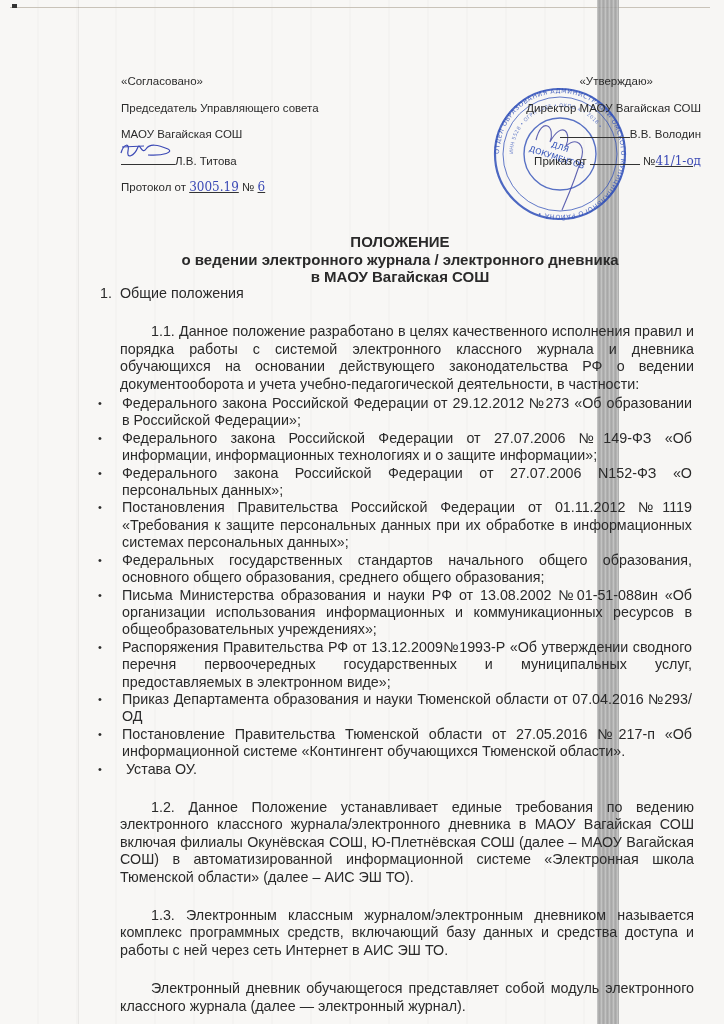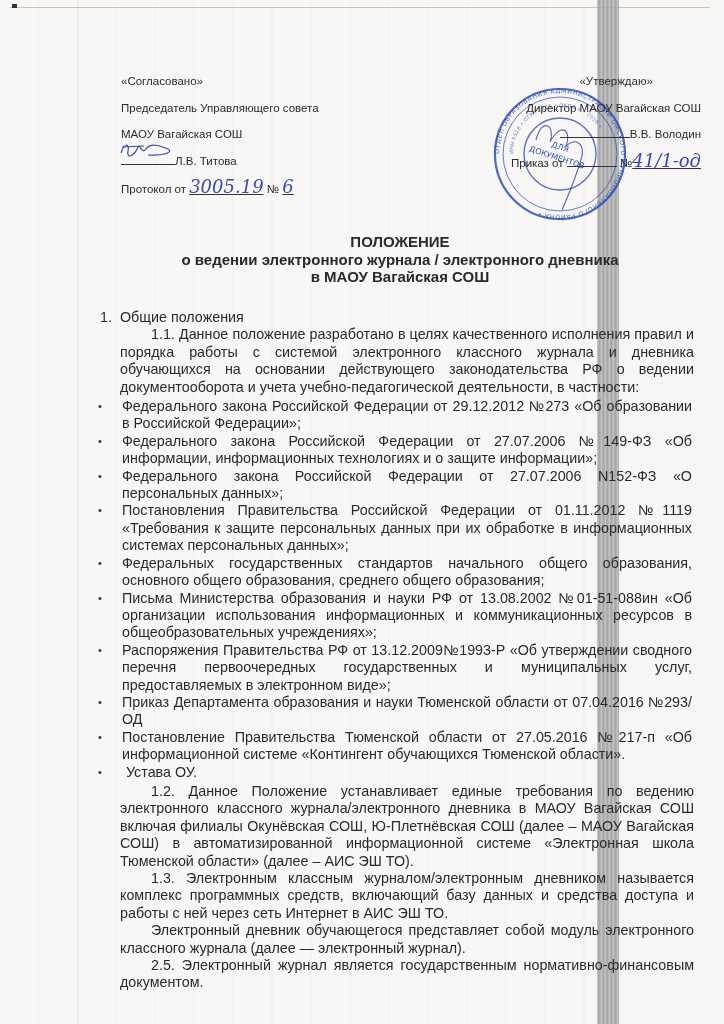--- a/index.html
+++ b/index.html
@@ -31,22 +31,22 @@
   .left-line {
     position: absolute; left: 78px; top: 0; width: 1px; height: 1024px; background: rgba(0,0,0,0.06);
   }
 
   
   .hdr { position: absolute; font-size: 11.5px; line-height: 14px; color: #2b2b2b; }
   .hdr-left { left: 121px; top: 74px; }
   .hdr-left div, .hdr-right div { height: 26.5px; white-space: nowrap; }
   .hdr-right { left: 501px; top: 74px; width: 200px; text-align: right; }
   .hw {
-    font-family: "DejaVu Serif", serif; font-style: italic; color: #3b49b5;
-    font-size: 18px; text-decoration: underline; text-decoration-color: #333;
+    font-family: "DejaVu Serif", serif; color: #3b49b5;
+    font-size: 12px; text-decoration: underline; text-decoration-color: #333;
   }
   .underline-blank {
     display: inline-block; border-bottom: 1px solid #333; vertical-align: baseline;
   }
   .sig-left {
     position: absolute; left: 118px; top: 141px; width: 58px; height: 18px;
   }
 
   
   .stamp {
@@ -58,23 +58,23 @@
   .title { position: absolute; left: 100px; width: 600px; text-align: center; font-weight: bold; color: #2a2a2a; }
   .t1 { top: 233px; font-size: 15px; }
   .t2 { top: 251px; font-size: 15px; }
   .t3 { top: 268px; font-size: 15px; }
 
   
   .body-text {
     position: absolute; left: 120px; top: 285px; width: 574px;
     font-size: 14.3px; line-height: 17.4px; color: #2a2a2a;
   }
-  .sec-head { margin-left: -20px; margin-top: 24px; }
+  .sec-head { margin-left: -20px; }
   .sec-head .num { display: inline-block; width: 20px; }
-  .para { text-align: justify; text-indent: 31px; }
+  .para { text-align: justify; text-indent: 31px; margin-top: 21px; }
   ul.bullets { margin: 2px; padding: 0; list-style: none; }
   ul.bullets li { position: relative; text-align: justify; }
   ul.bullets li::before {
     content: "•"; position: absolute; left: -24px; top: 0; font-size: 11px;
   }
 </style>
 </head>
 <body>
 
 <div class="page">

